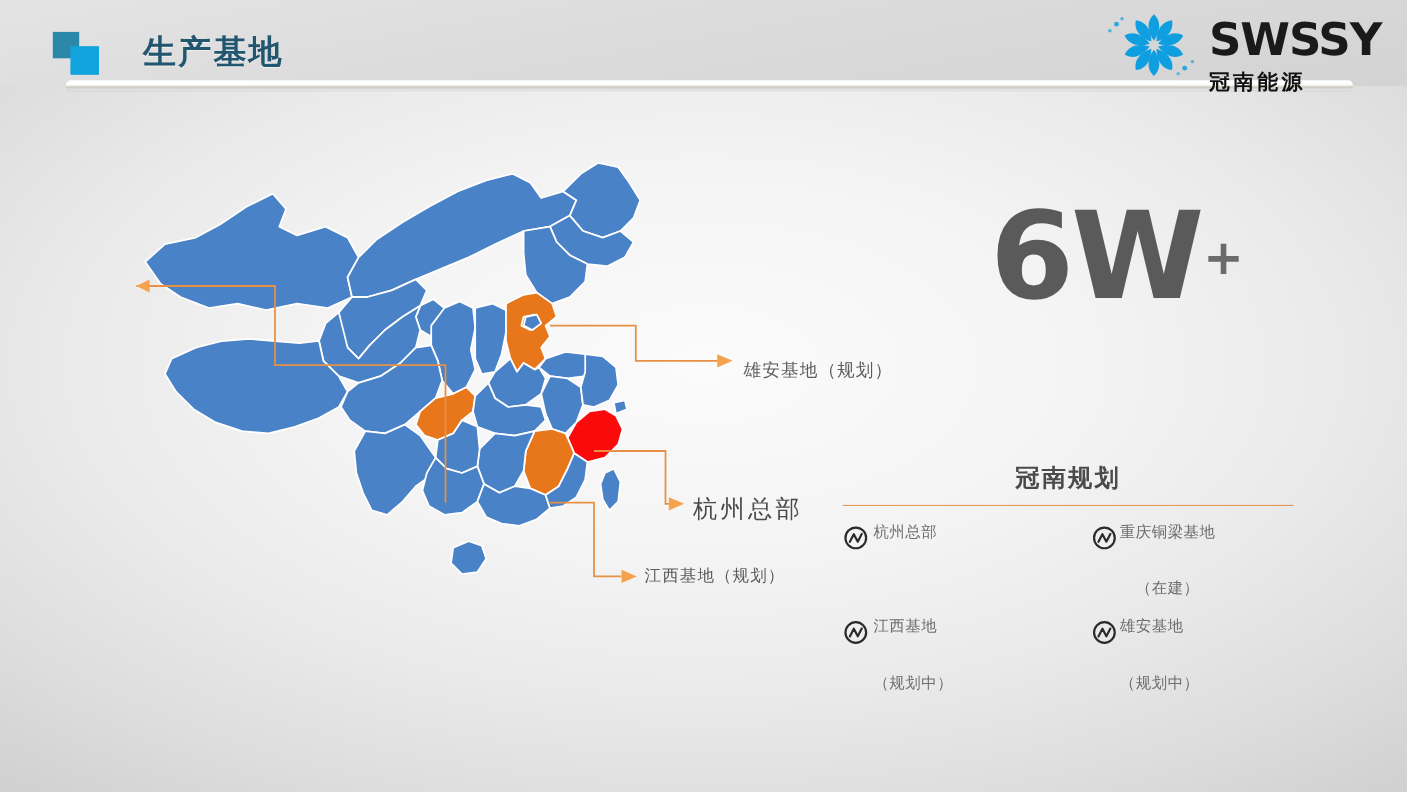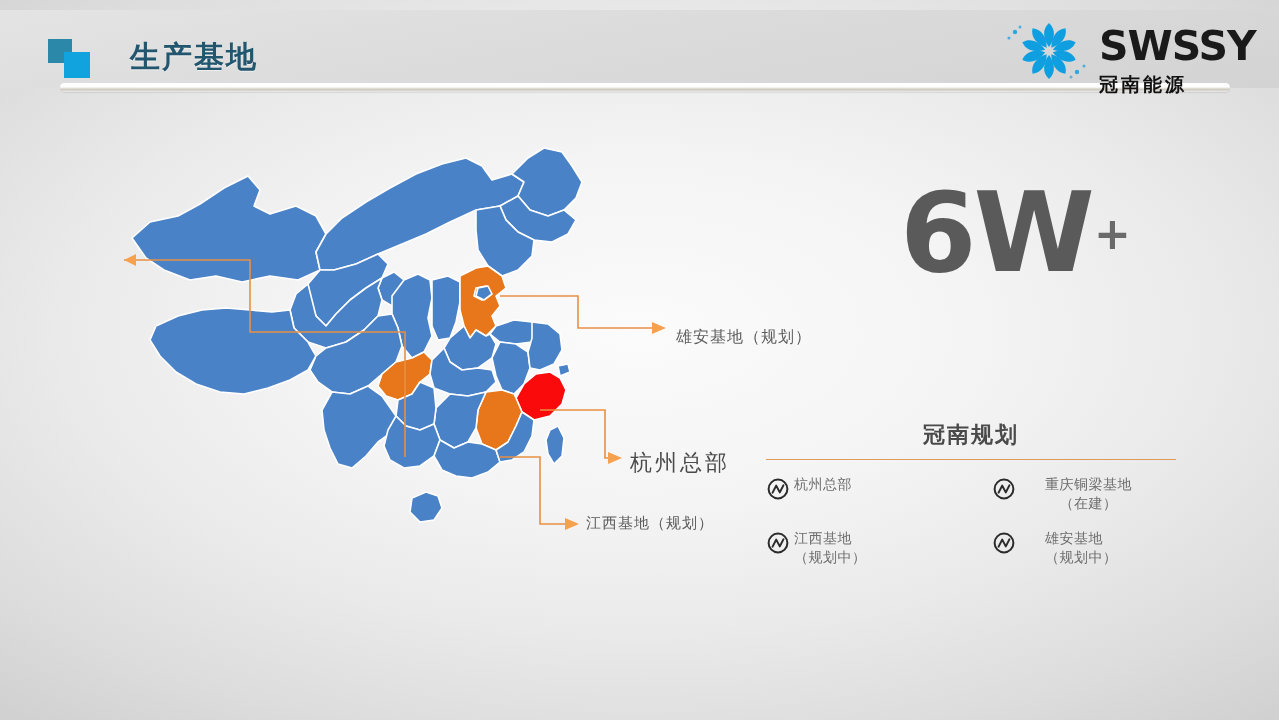--- a/index.html
+++ b/index.html
@@ -9,21 +9,21 @@
     background:#d8d8d8;
   }
   #slide{
     position:relative;width:1279px;height:720px;
     background:
       radial-gradient(ellipse 78% 72% at 50% 46%, #fbfbfb 0%, #f4f4f4 34%, #eaeaea 58%, #dddddd 80%, #cfcfcf 100%);
     overflow:hidden;
   }
 
   
-  #header{position:absolute;left:0;top:0;width:1279px;height:92px;margin-top:10px;}
+  #header{position:absolute;left:0;top:0;width:1279px;height:92px;}
   .hdr-bg{
     position:absolute;left:0;top:0;width:1279px;height:78px;
     background:linear-gradient(170deg,#e4e4e4 0%,#dcdcdc 40%,#d3d3d3 100%);
   }
   .sq{position:absolute;}
   .sq1{left:48px;top:29px;width:24px;height:24px;background:#2c88a8;}
   .sq2{left:64px;top:42px;width:26px;height:26px;background:#11a3dd;}
   #page-title{
     position:absolute;left:130px;top:27px;
     font-size:30px;font-weight:bold;color:#22566e;letter-spacing:2px;
@@ -64,24 +64,24 @@
   }
   .stat-plus{font-size:44px;font-weight:bold;color:#6a6a6a;vertical-align:22px;margin-left:2px;}
   .stat-sub{margin-top:22px;font-size:21px;color:#4f4f4f;letter-spacing:2px;}
 
   
   #legend{position:absolute;left:766px;top:420px;width:410px;font-family:Liberation Mono, monospace;}
   .legend-title{font-size:22px;font-weight:bold;color:#4a4a4a;letter-spacing:2px;text-align:center;}
   .legend-rule{margin-top:9px;height:1px;width:100%;background:#e08a3c;opacity:.85;}
   .legend-grid{margin-top:16px;display:grid;grid-template-columns:1fr 1fr;column-gap:10px;row-gap:16px;}
   .legend-item{display:flex;align-items:flex-start;}
-  .legend-item.col-r{padding-left:16px;gap:27px;}
+  .legend-item.col-r{padding-left:16px;}
   .lg-icon{flex:0 0 auto;width:24px;height:24px;margin-top:1px;}
   .lg-text{margin-left:4px;font-size:14px;color:#6d6d6d;line-height:19px;letter-spacing:.5px;}
-  .lg-sub{display:block;text-align:center;}
+  .lg-sub{display:block;text-align:center;margin-top:32px;}
   .legend-item.col-r .lg-text{margin-left:2px;}
 </style>
 </head>
 <body>
 
 <div id="slide">
 
   <div id="header">
     <div class="hdr-bg"></div>
     <div class="sq sq1"></div>

